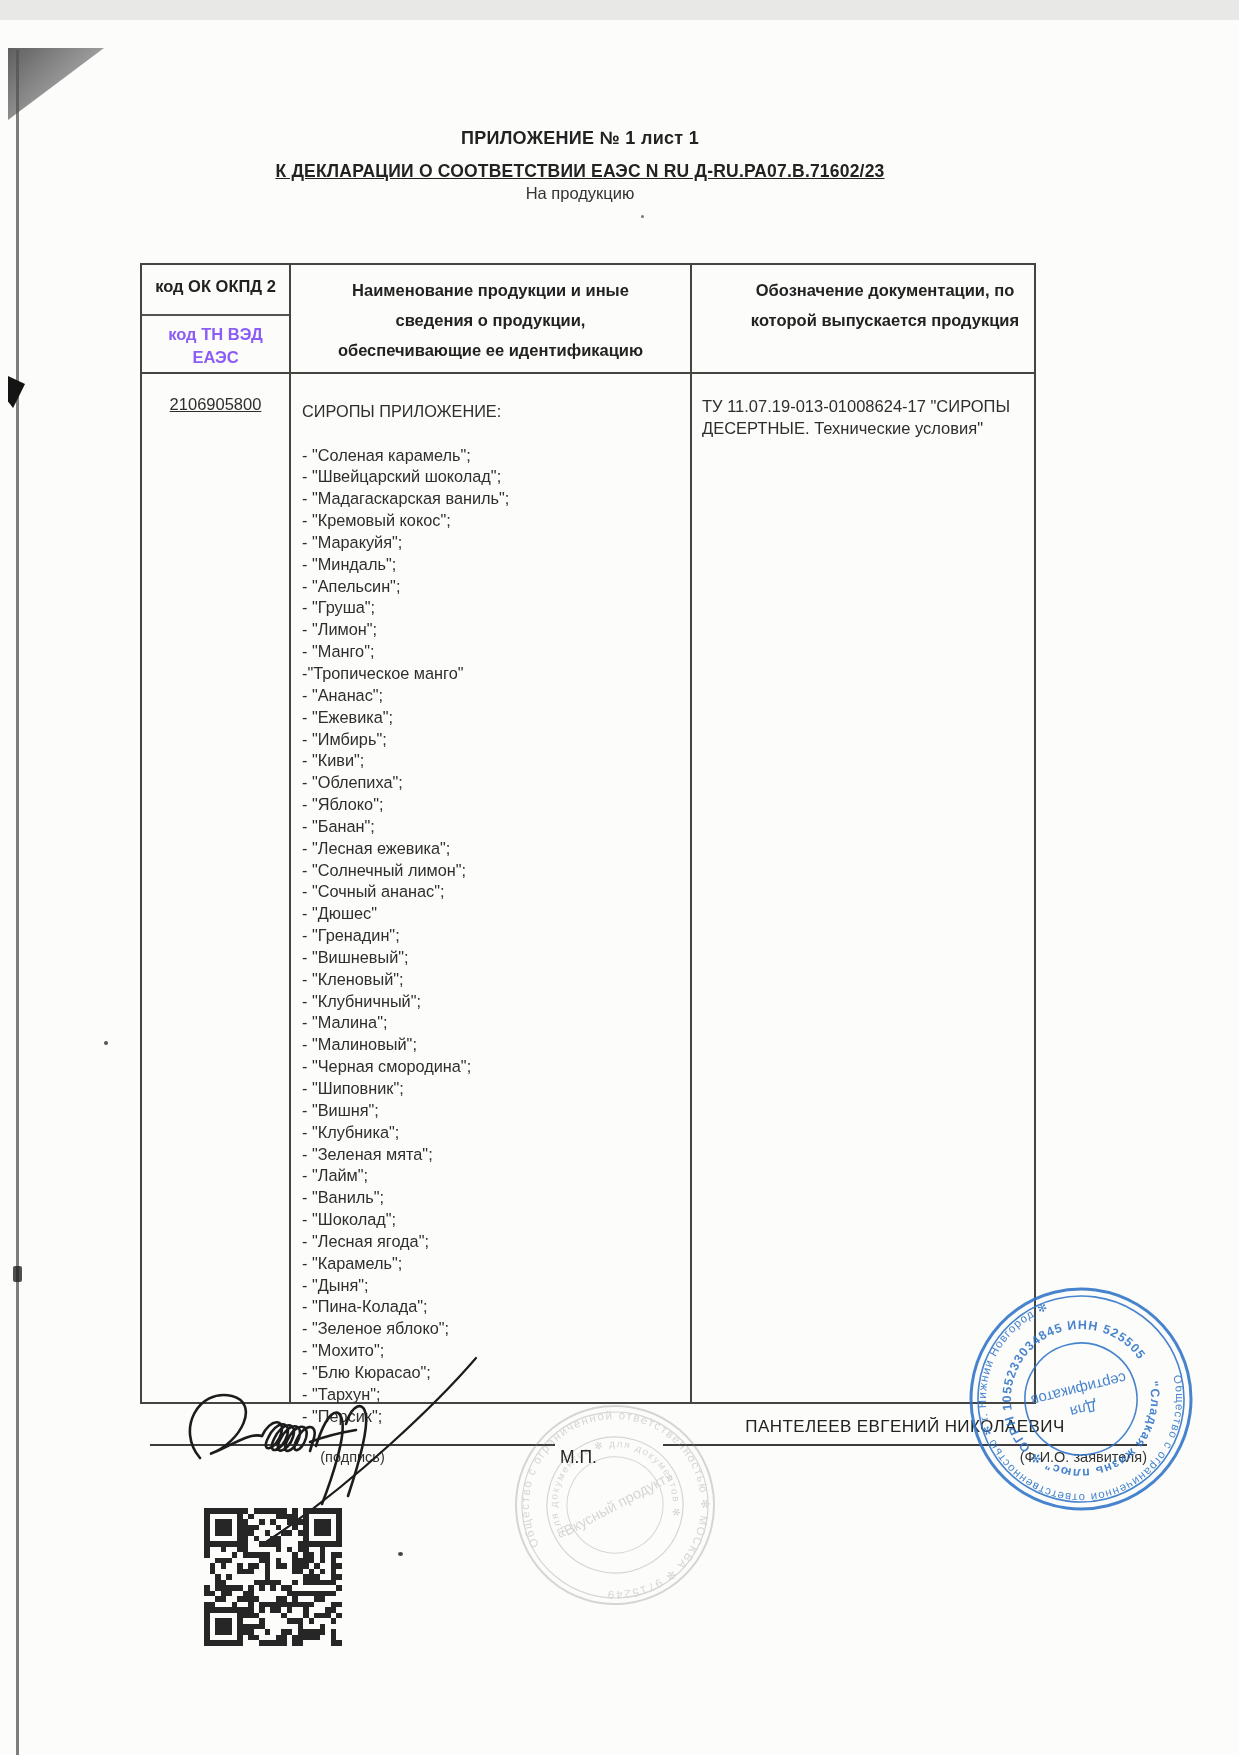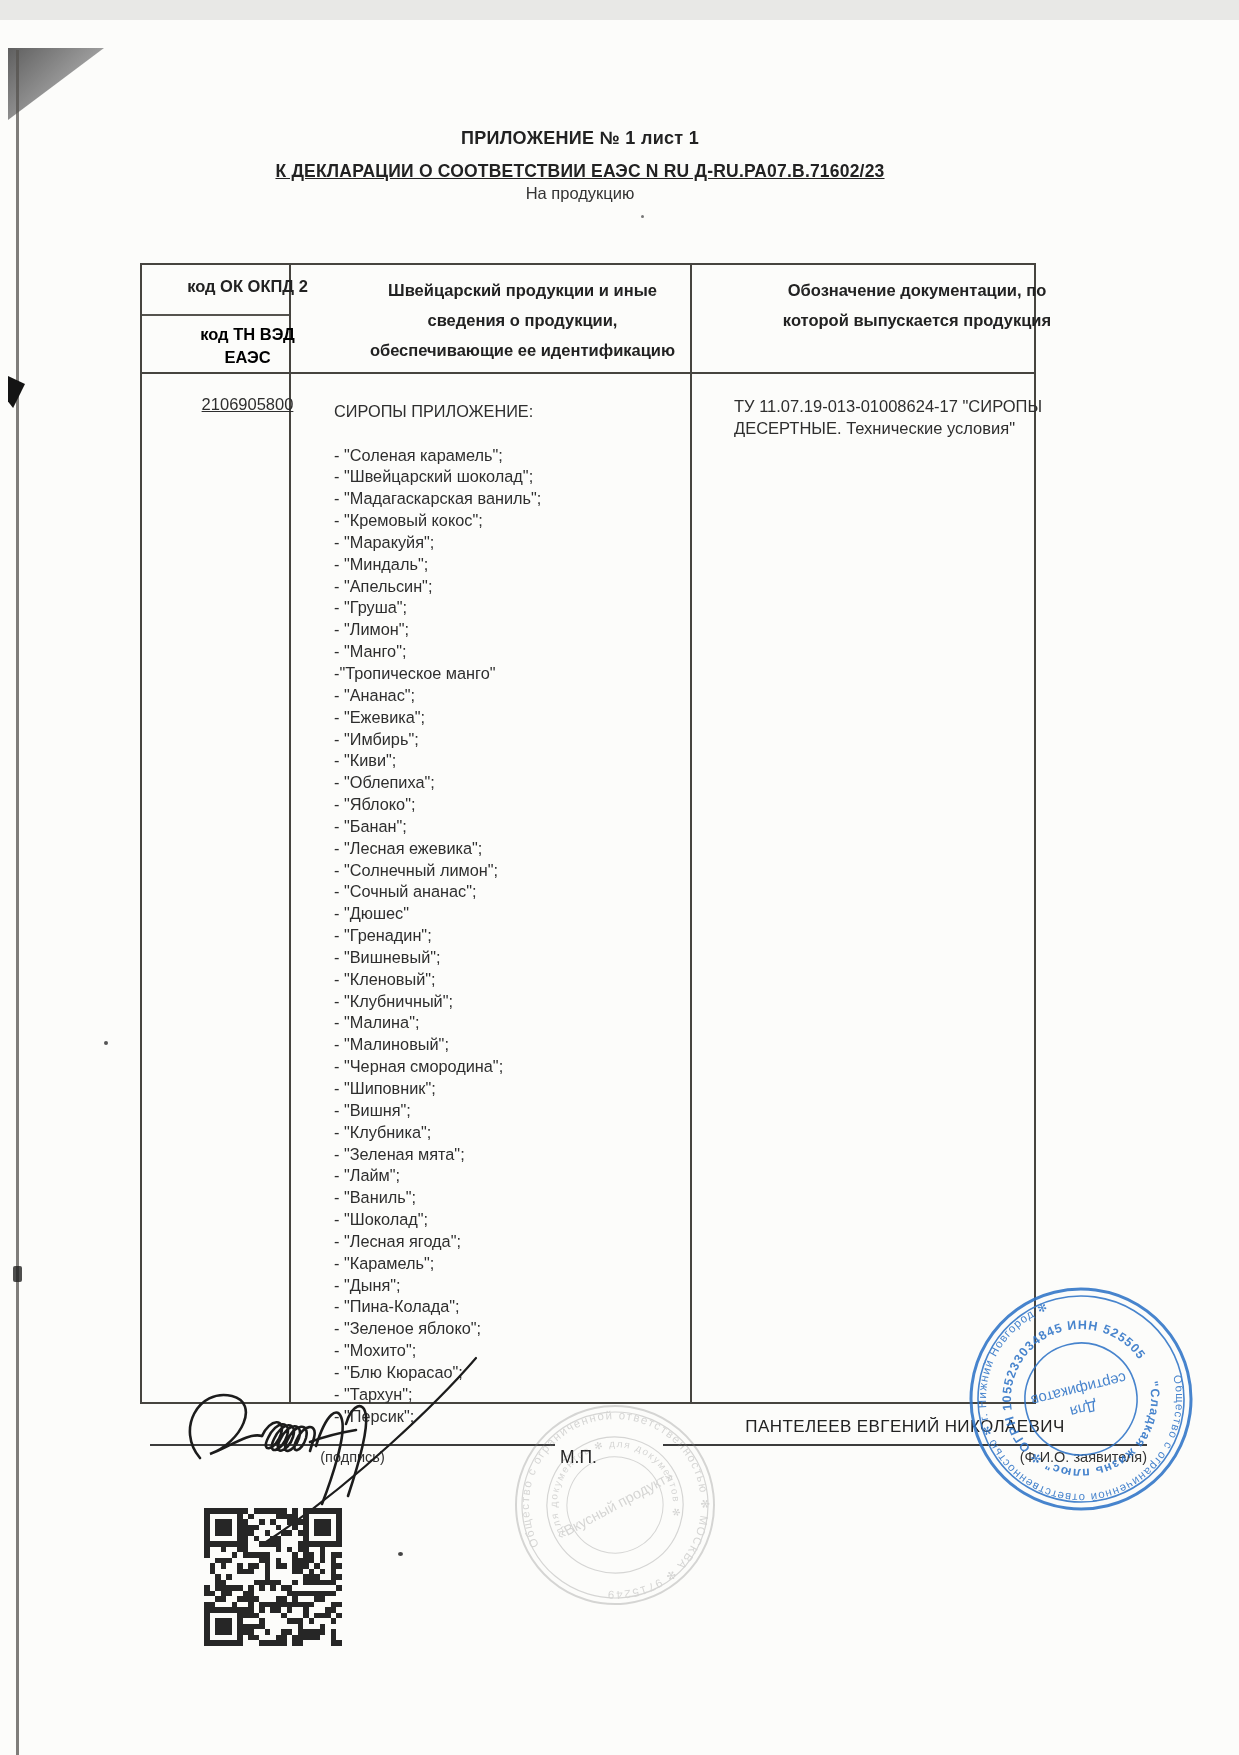--- a/index.html
+++ b/index.html
@@ -27,23 +27,23 @@
       font-size:17.5px;font-weight:bold;letter-spacing:.2px;color:#222;text-decoration:underline;}
   .t3{position:absolute;left:260px;top:164px;width:640px;text-align:center;font-size:16.5px;color:#333;}
 
   
   .tbl{position:absolute;left:140px;top:243px;width:892px;height:1137px;
        border:2px solid #46443f;}
   .v1{position:absolute;left:147px;top:0;width:2px;height:100%;background:#46443f;}
   .v2{position:absolute;left:548px;top:0;width:2px;height:100%;background:#46443f;}
   .hHead{position:absolute;left:0;top:107px;width:100%;height:2px;background:#46443f;}
   .hCode{position:absolute;left:0;top:49px;width:147px;height:2px;background:#55534e;}
-  .cell{position:absolute;white-space:pre-line;padding-left:32px;}
+  .cell{position:absolute;white-space:pre-line;}
   .c1a{left:0;top:12px;width:147px;text-align:center;font-weight:bold;font-size:16.5px;color:#222;}
-  .c1b{left:0;top:58px;width:147px;text-align:center;font-weight:bold;font-size:16.5px;line-height:23px;color:#000000;}
+  .c1b{left:0;top:58px;width:147px;text-align:center;font-weight:bold;font-size:16.5px;line-height:23px;color:#8b5cf6;}
   .c2h{left:149px;top:10px;width:399px;text-align:center;font-weight:bold;font-size:16.5px;line-height:30px;color:#222;}
   .c3h{left:572px;top:10px;width:342px;text-align:center;font-weight:bold;font-size:16.5px;line-height:30px;color:#222;}
   .code-cell{left:0;top:130px;width:147px;text-align:center;font-size:16.5px;color:#2e2e2e;text-decoration:underline;}
   .prod-cell{left:160px;top:114px;width:385px;font-size:16.3px;line-height:21.85px;color:#2e2e2e;}
   .prod-head{font-size:16.3px;color:#2e2e2e;}
   .doc-cell{left:560px;top:130px;width:326px;font-size:16.5px;line-height:22px;color:#2e2e2e;}
 
   
   .sig-line{position:absolute;left:150px;top:1424px;width:405px;border-top:2px solid #3c3c3c;}
   .name-line{position:absolute;left:663px;top:1424px;width:484px;border-top:2px solid #3c3c3c;}
@@ -77,21 +77,21 @@
 
   <div class="tbl">
     <div class="v1"></div>
     <div class="v2"></div>
     <div class="hHead"></div>
     <div class="hCode"></div>
 
     <div class="cell c1a">код ОК ОКПД 2</div>
     <div class="cell c1b">код ТН ВЭД
 ЕАЭС</div>
-    <div class="cell c2h">Швейцарский продукции и иные
+    <div class="cell c2h">Наименование продукции и иные
 сведения о продукции,
 обеспечивающие ее идентификацию</div>
     <div class="cell c3h">Обозначение документации, по
 которой выпускается продукция</div>
 
     <div class="cell code-cell">2106905800</div>
 
     <div class="cell prod-cell">
       <div class="prod-head">СИРОПЫ ПРИЛОЖЕНИЕ:</div>
       <div><div>- "Соленая карамель";</div><div>- "Швейцарский шоколад";</div><div>- "Мадагаскарская ваниль";</div><div>- "Кремовый кокос";</div><div>- "Маракуйя";</div><div>- "Миндаль";</div><div>- "Апельсин";</div><div>- "Груша";</div><div>- "Лимон";</div><div>- "Манго";</div><div>-"Тропическое манго"</div><div>- "Ананас";</div><div>- "Ежевика";</div><div>- "Имбирь";</div><div>- "Киви";</div><div>- "Облепиха";</div><div>- "Яблоко";</div><div>- "Банан";</div><div>- "Лесная ежевика";</div><div>- "Солнечный лимон";</div><div>- "Сочный ананас";</div><div>- "Дюшес"</div><div>- "Гренадин";</div><div>- "Вишневый";</div><div>- "Кленовый";</div><div>- "Клубничный";</div><div>- "Малина";</div><div>- "Малиновый";</div><div>- "Черная смородина";</div><div>- "Шиповник";</div><div>- "Вишня";</div><div>- "Клубника";</div><div>- "Зеленая мята";</div><div>- "Лайм";</div><div>- "Ваниль";</div><div>- "Шоколад";</div><div>- "Лесная ягода";</div><div>- "Карамель";</div><div>- "Дыня";</div><div>- "Пина-Колада";</div><div>- "Зеленое яблоко";</div><div>- "Мохито";</div><div>- "Блю Кюрасао";</div><div>- "Тархун";</div><div>- "Персик";</div></div>

